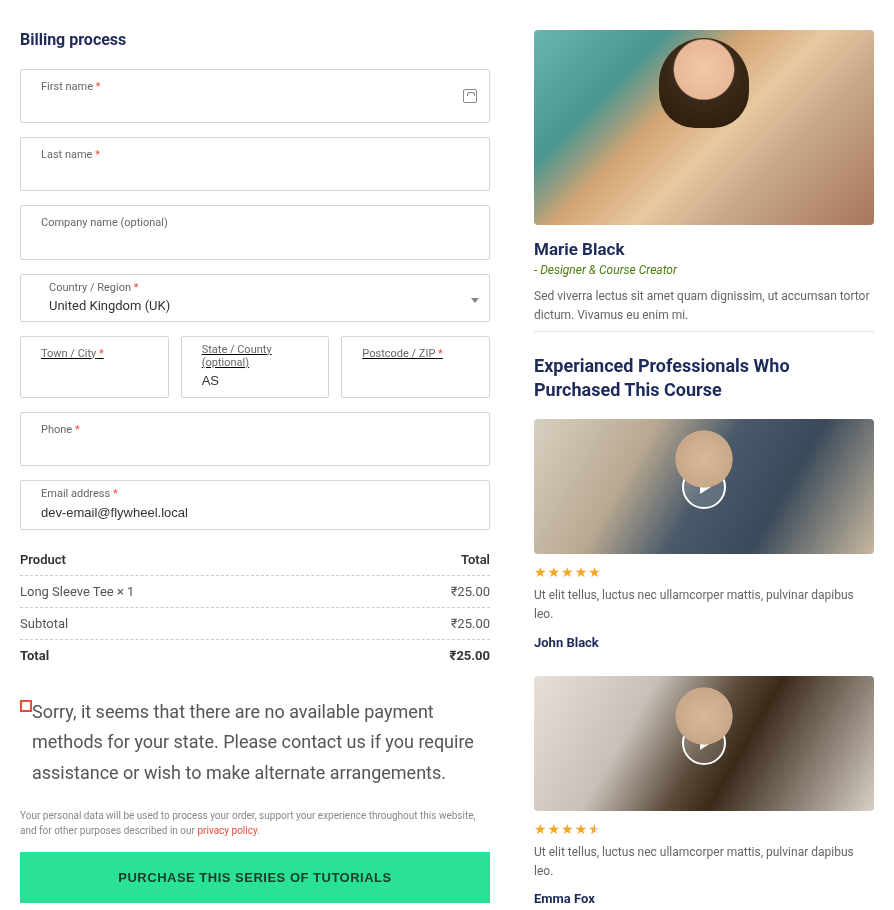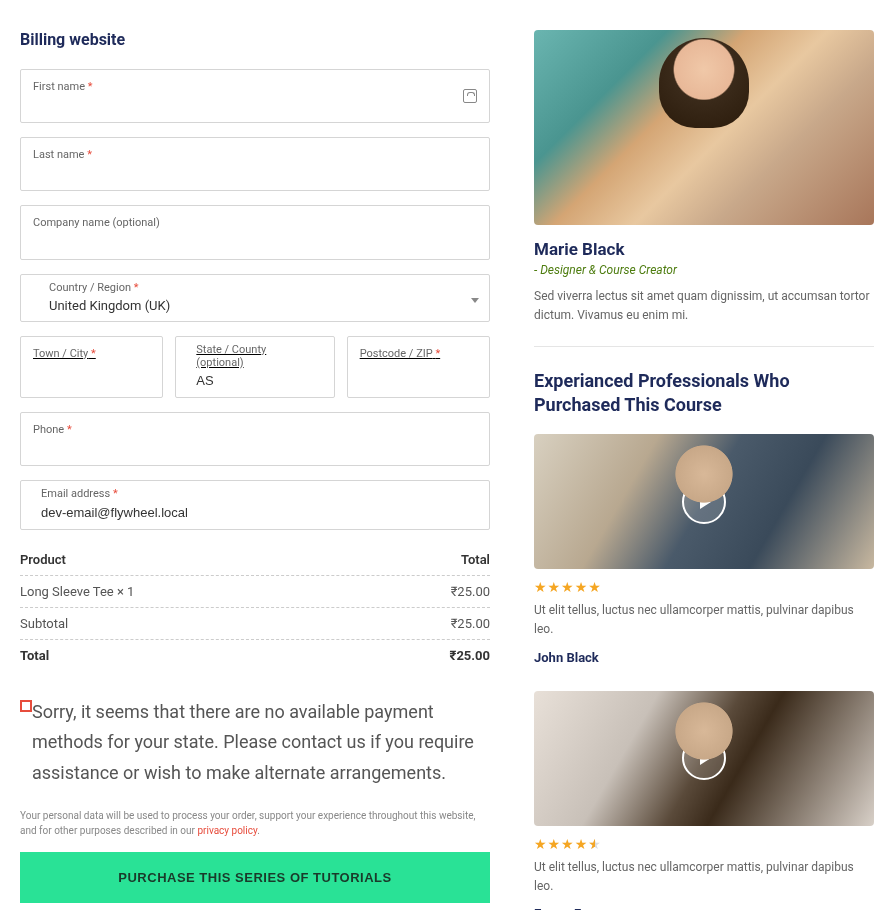--- a/index.html
+++ b/index.html
@@ -23,21 +23,21 @@
     font-size: 16px;
     font-weight: 700;
     margin-bottom: 20px;
   }
 
   .field-wrap {
     position: relative;
     border: 1px solid #d5d5d5;
     border-radius: 2px;
     margin-bottom: 14px;
-    padding: 10px 12px;
+    padding: 10px 20px;
     background: #fff;
   }
   .field-label {
     font-size: 11px;
     color: #666;
     display: block;
     line-height: 1.2;
   }
   .field-label .req { color: #e74c3c; }
   .field-input {
@@ -173,21 +173,21 @@
     color: #4d7c0f;
     font-size: 12px;
     font-style: italic;
     margin-top: 4px;
   }
   .instructor-bio {
     color: #666;
     font-size: 12px;
     line-height: 1.6;
     margin-top: 10px;
-    padding-bottom: 21px;
+    padding-bottom: 6px;
     border-bottom: 1px solid #e5e5e5;
   }
 
   .experts-title {
     color: #1e2a5a;
     font-size: 18px;
     font-weight: 700;
     line-height: 1.3;
     margin-top: 22px;
     margin-bottom: 18px;
@@ -258,21 +258,21 @@
     font-size: 13px;
     font-weight: 700;
     margin-top: 10px;
   }
 </style>
 </head>
 <body>
 
 <div class="container">
   <div class="main">
-    <h2 class="section-title">Billing website</h2>
+    <h2 class="section-title">Billing process</h2>
 
     <div class="field-wrap no-val">
       <label class="field-label"><span>First name</span> <span class="req">*</span></label>
       <input class="field-input" style="">
       <span class="contact-icon"></span>
     </div>
 
     <div class="field-wrap no-val">
       <label class="field-label"><span>Last name</span> <span class="req">*</span></label>
       <input class="field-input" style="">

